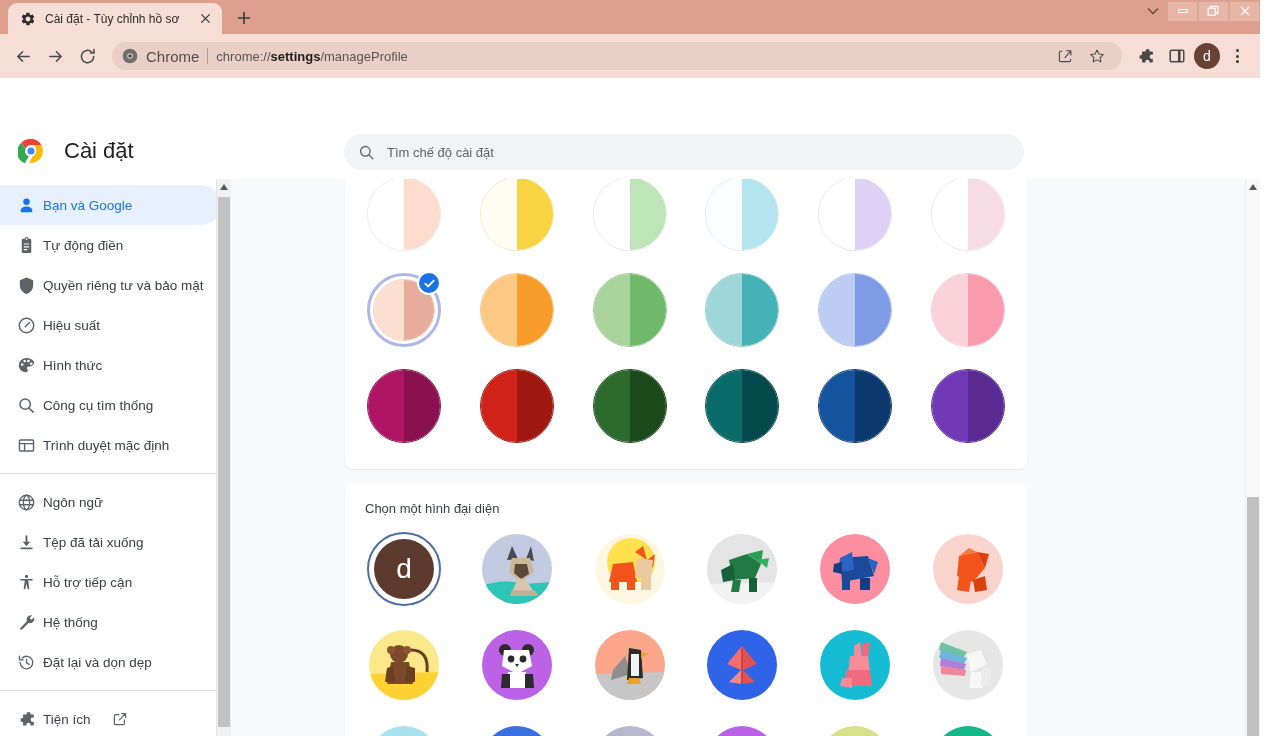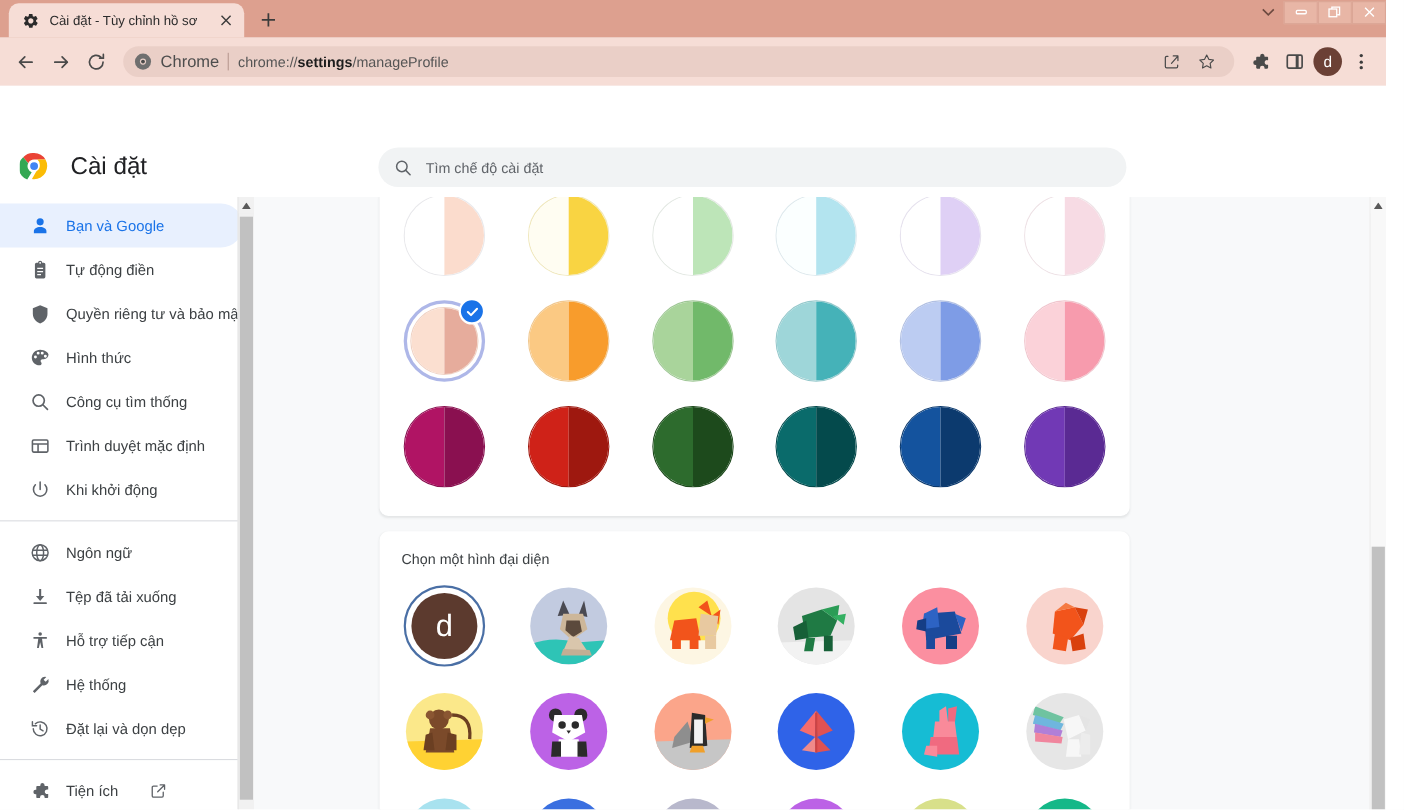--- a/index.html
+++ b/index.html
@@ -134,22 +134,22 @@
   .sidebar {
     width: 231px; flex: 0 0 231px;
     background: #fff;
     position: relative;
     padding-top: 6px;
     overflow: hidden;
   }
   .nav-item {
     height: 40px;
     display: flex; align-items: center;
-    gap: 14px;
-    padding-left: 26px;
+    gap: 7px;
+    padding-left: 16px;
     margin-right: 10px;
     border-radius: 0 20px 20px 0;
     color: #3c4043;
     font-size: 13.5px;
   }
   .nav-item.active { background: #e8f0fe; color: #1a73e8; }
   .nav-item.active svg { color: #1a73e8; }
   .nav-ico { width: 20px; height: 20px; flex: 0 0 20px; color: #5f6368; display: flex; align-items: center; justify-content: center; }
   .nav-sep { height: 1px; background: #dadce0; margin: 8px 0 8px 0; }
   .nav-ext-ico { width: 16px; height: 16px; margin-left: 14px; color: #5f6368; }
@@ -392,20 +392,29 @@
 
         <div class="nav-item">
           <span class="nav-ico">
             <svg width="19" height="19" viewBox="0 0 20 20" fill="currentColor">
                 <path d="M10 1.5 L17 4.4v5.3c0 4.4-3 8-7 9.3-4-1.3-7-4.9-7-9.3V4.4z"></path>
               </svg>
           </span>
           <span>Quyền riêng tư và bảo mật</span>
         </div>
 
+        <div class="nav-item">
+          <span class="nav-ico">
+            <svg width="19" height="19" viewBox="0 0 20 20" fill="none" stroke="currentColor" stroke-width="1.5">
+                <circle cx="10" cy="10" r="7.6"></circle>
+                <path d="M13.2 6.8 L8.6 11.4" stroke-linecap="round"></path>
+              </svg>
+          </span>
+          <span>Hiệu suất</span>
+        </div>
 
         <div class="nav-item">
           <span class="nav-ico">
             <svg width="19" height="19" viewBox="0 0 20 20" fill="currentColor">
                 <path d="M10 2c-4.4 0-8 3.4-8 7.7 0 4.2 3.3 7.3 7.3 7.3 1.3 0 2.1-.8 2.1-1.8 0-.5-.2-.9-.5-1.2-.3-.3-.5-.7-.5-1.1 0-1 .8-1.8 1.9-1.8h1.3c2.5 0 4.4-1.9 4.4-4.4C18 4.9 14.5 2 10 2zM5.5 10.4a1.4 1.4 0 1 1 0-2.8 1.4 1.4 0 0 1 0 2.8zm2.6-3.7a1.4 1.4 0 1 1 0-2.8 1.4 1.4 0 0 1 0 2.8zm3.9 0a1.4 1.4 0 1 1 0-2.8 1.4 1.4 0 0 1 0 2.8zm3 2.9a1.4 1.4 0 1 1 0-2.8 1.4 1.4 0 0 1 0 2.8z"></path>
               </svg>
           </span>
           <span>Hình thức</span>
         </div>
 
@@ -422,29 +431,20 @@
         <div class="nav-item">
           <span class="nav-ico">
             <svg width="19" height="19" viewBox="0 0 20 20" fill="none" stroke="currentColor" stroke-width="1.5">
                 <rect x="2.6" y="4.2" width="14.8" height="11.6" rx="1.2"></rect>
                 <path d="M2.6 8 H17.4 M8 8 V15.8"></path>
               </svg>
           </span>
           <span>Trình duyệt mặc định</span>
         </div>
 
-        <div class="nav-item">
-          <span class="nav-ico">
-            <svg width="19" height="19" viewBox="0 0 20 20" fill="none" stroke="currentColor" stroke-width="1.5" stroke-linecap="round">
-                <path d="M10 2.4 V9.4"></path>
-                <path d="M14.6 5 a6.4 6.4 0 1 1 -9.2 0"></path>
-              </svg>
-          </span>
-          <span>Khi khởi động</span>
-        </div>
 
         <div class="nav-sep"></div>
 
         <div class="nav-item">
           <span class="nav-ico">
             <svg width="19" height="19" viewBox="0 0 20 20" fill="none" stroke="currentColor" stroke-width="1.4">
                 <circle cx="10" cy="10" r="7.6"></circle>
                 <ellipse cx="10" cy="10" rx="3.3" ry="7.6"></ellipse>
                 <path d="M2.6 7.6 H17.4 M2.6 12.4 H17.4"></path>
               </svg>

